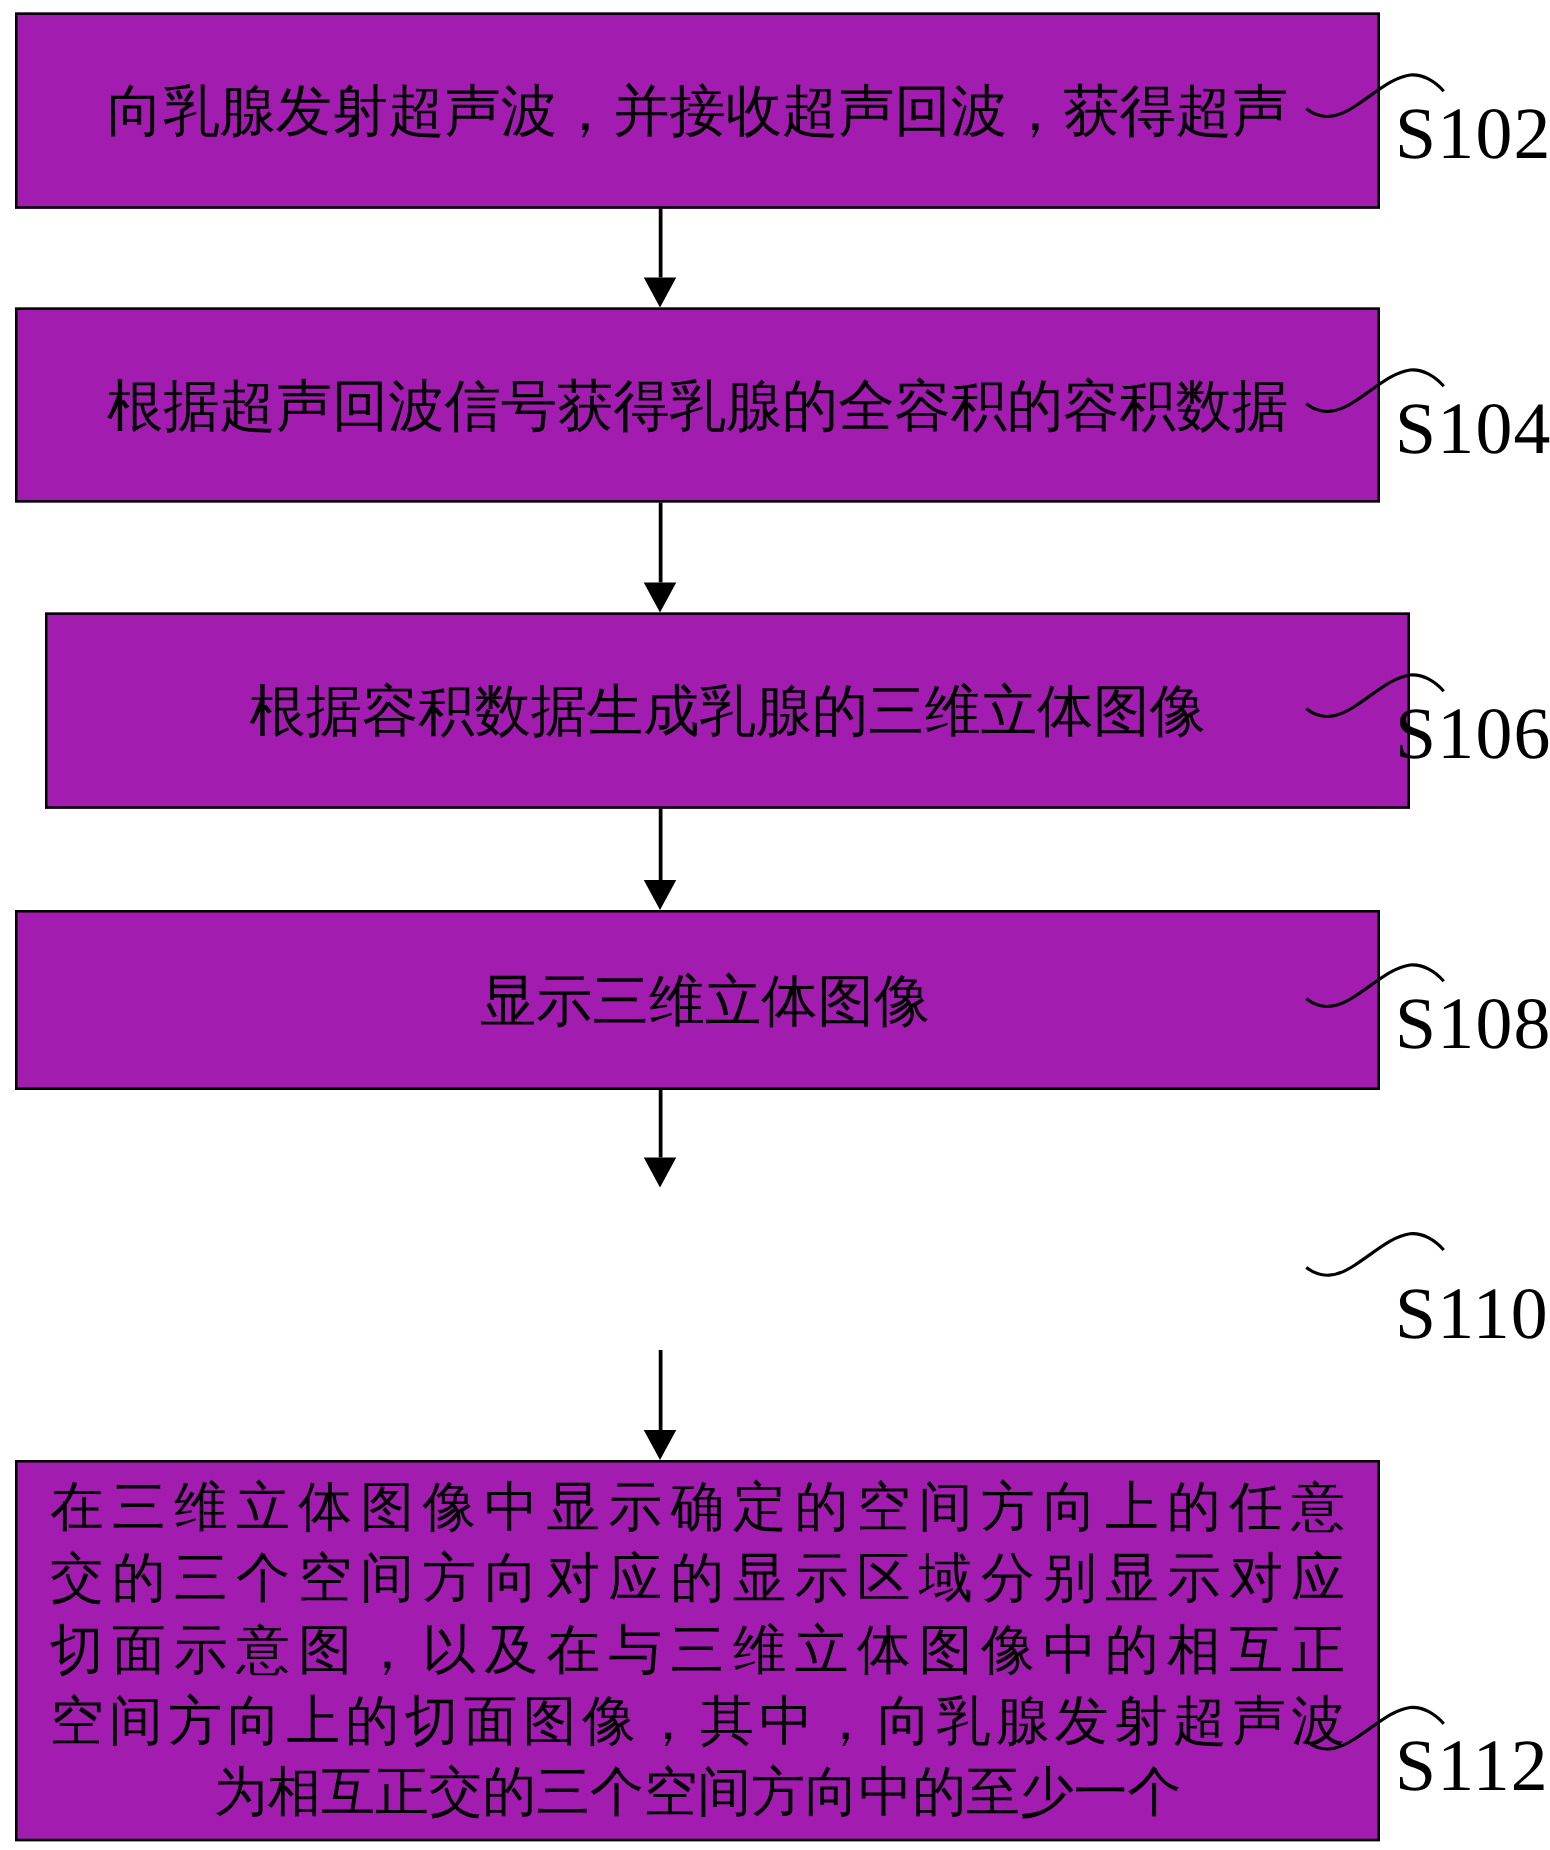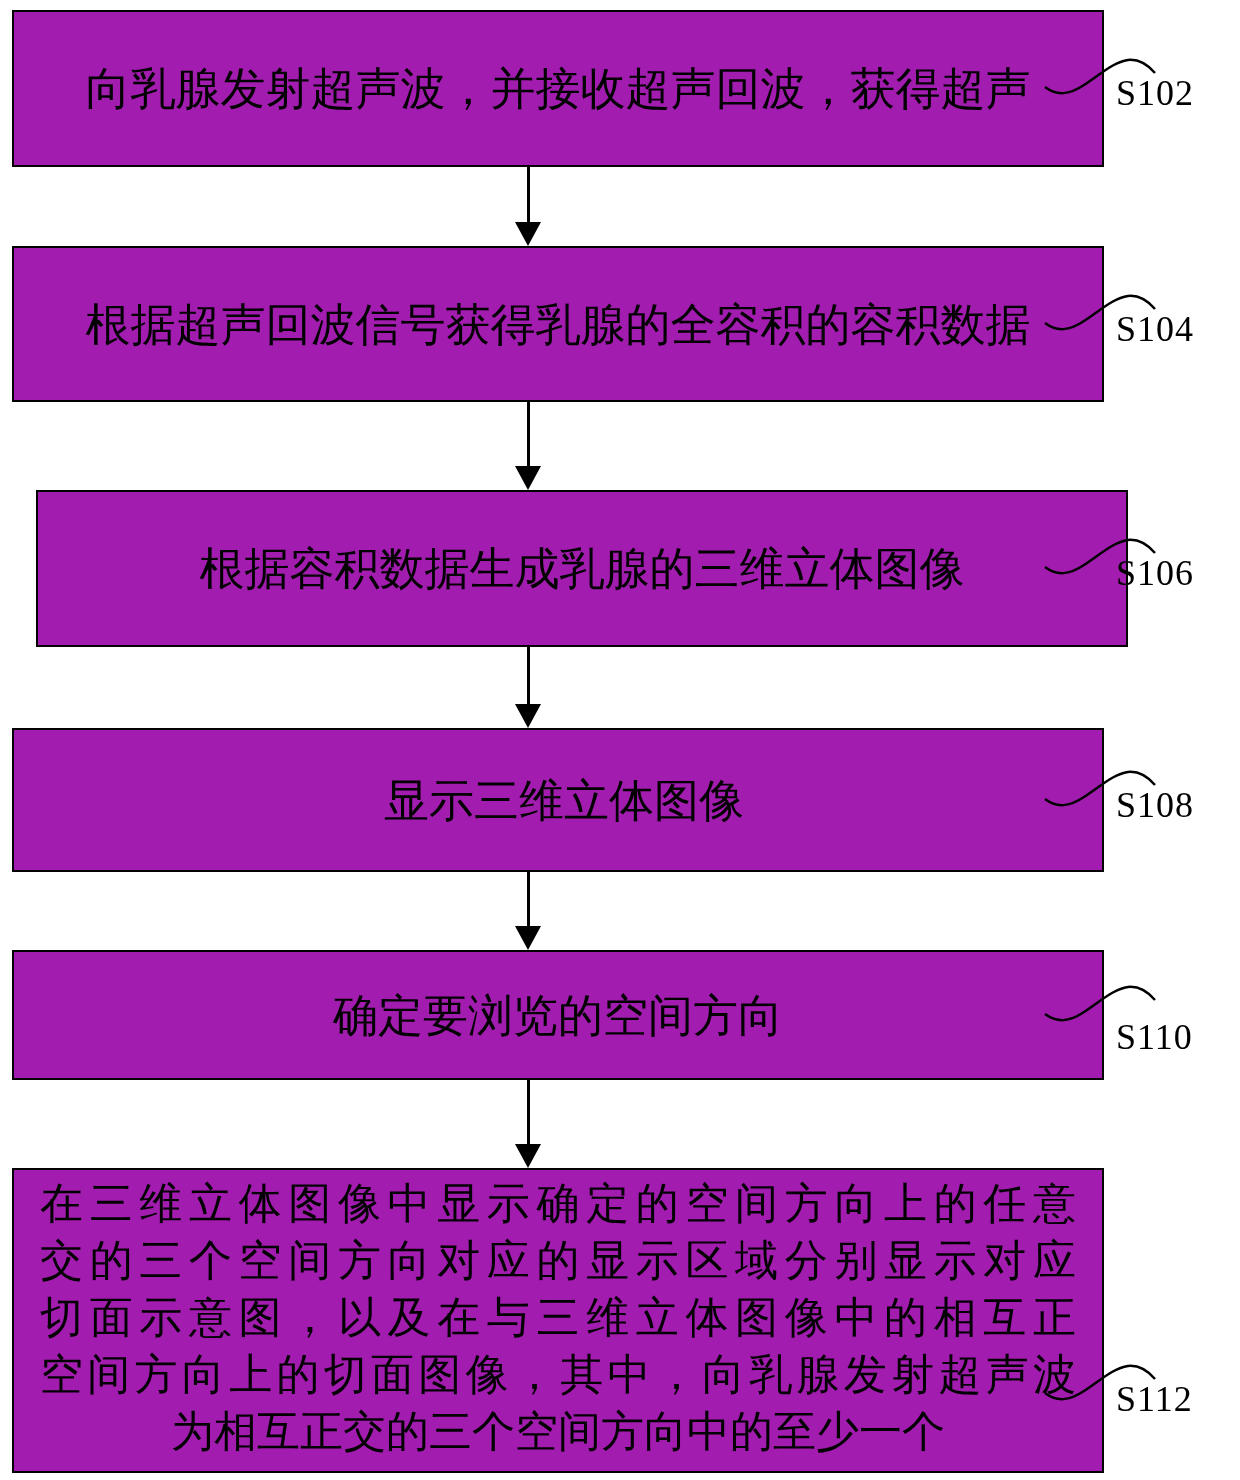--- a/index.html
+++ b/index.html
@@ -40,21 +40,20 @@
   .box-s106 { top: 490px; height: 157px; margin-left: 24px; }
   .box-s108 { top: 728px; height: 144px; padding-left: 12px; }
   .box-s110 { top: 950px; height: 130px; }
   .box-s112 {
     top: 1168px;
     height: 305px;
     font-size: 43px;
     line-height: 57px;
     padding: 0 26px;
     text-align: left;
-    font-family: Liberation Mono, monospace;
   }
   .box-s112 .line.justify {
     text-align: justify;
     text-align-last: justify;
   }
   .box-s112 .line.center { text-align: center; }
 
   .flow-arrow {
     position: absolute;
     left: 515px;
@@ -77,21 +76,21 @@
     width: 0;
     height: 0;
     border-left: 13px solid transparent;
     border-right: 13px solid transparent;
     border-top: 24px solid #000000;
   }
 
   .step-ref-text {
     position: absolute;
     left: 1116px;
-    font-size: 36px;
+    font-size: 59px;
     font-family: "Liberation Serif", "DejaVu Serif", serif;
     letter-spacing: 1px;
     white-space: nowrap;
   }
   .ref-s102 { top: 72px; }
   .ref-s104 { top: 308px; }
   .ref-s106 { top: 552px; }
   .ref-s108 { top: 784px; }
   .ref-s110 { top: 1016px; }
   .ref-s112 { top: 1378px; }
@@ -124,23 +123,20 @@
   </div>
 
   <div class="flow-box box-s106">
     <div class="line center">根据容积数据生成乳腺的三维立体图像</div>
   </div>
 
   <div class="flow-box box-s108">
     <div class="line center">显示三维立体图像</div>
   </div>
 
-  <div class="flow-box box-s110">
-    <div class="line center">确定要浏览的空间方向</div>
-  </div>
 
   <div class="flow-box box-s112">
     <div class="line justify">在三维立体图像中显示确定的空间方向上的任意</div>
     <div class="line justify">交的三个空间方向对应的显示区域分别显示对应</div>
     <div class="line justify">切面示意图，以及在与三维立体图像中的相互正</div>
     <div class="line justify">空间方向上的切面图像，其中，向乳腺发射超声波</div>
     <div class="line center">为相互正交的三个空间方向中的至少一个</div>
   </div>
 
   <div class="flow-arrow arrow-s102-s104">

